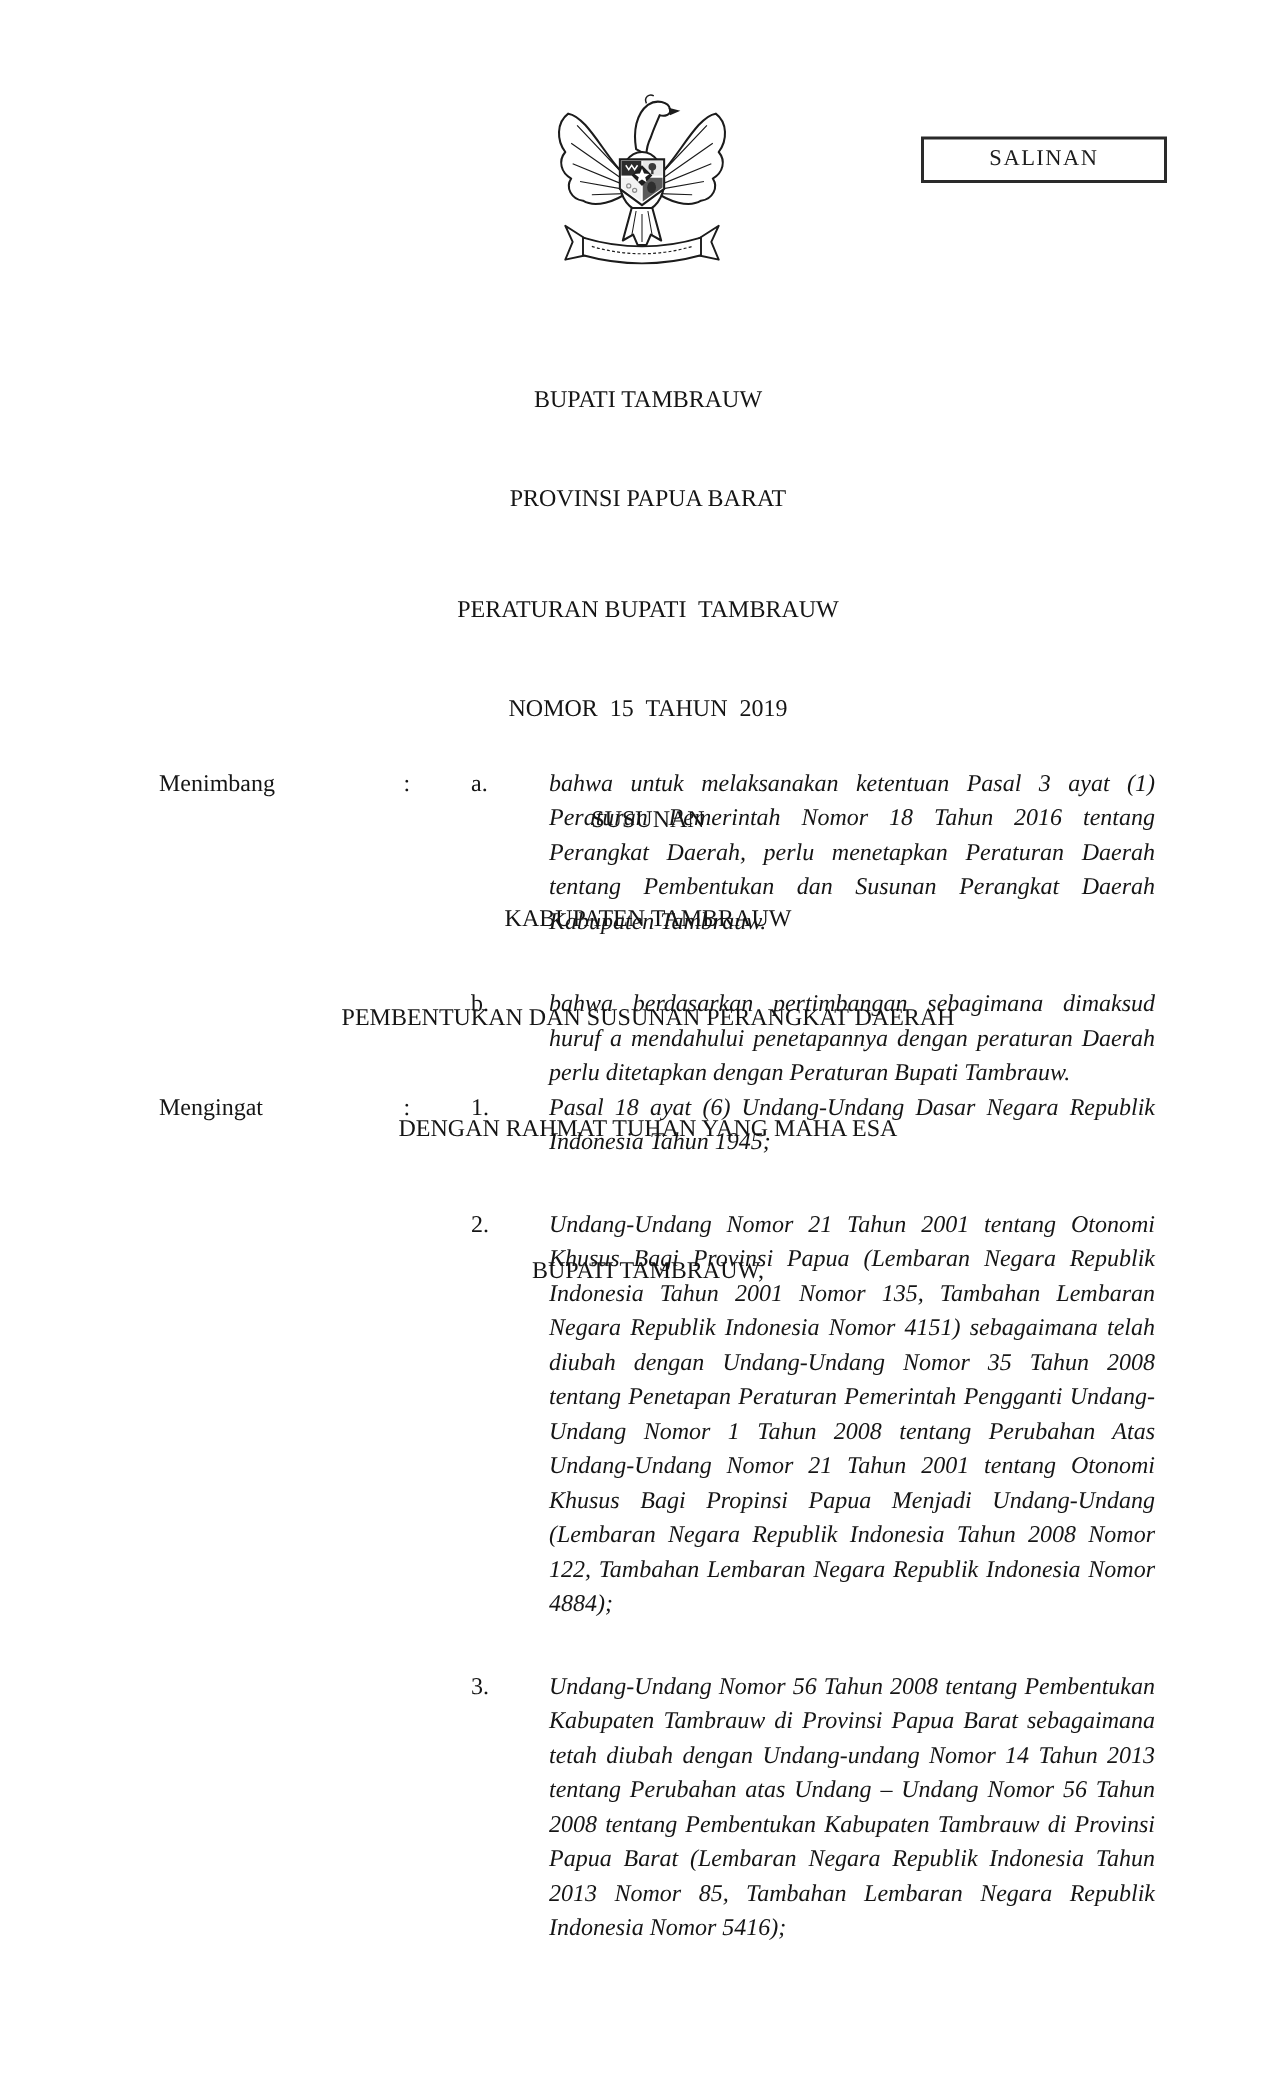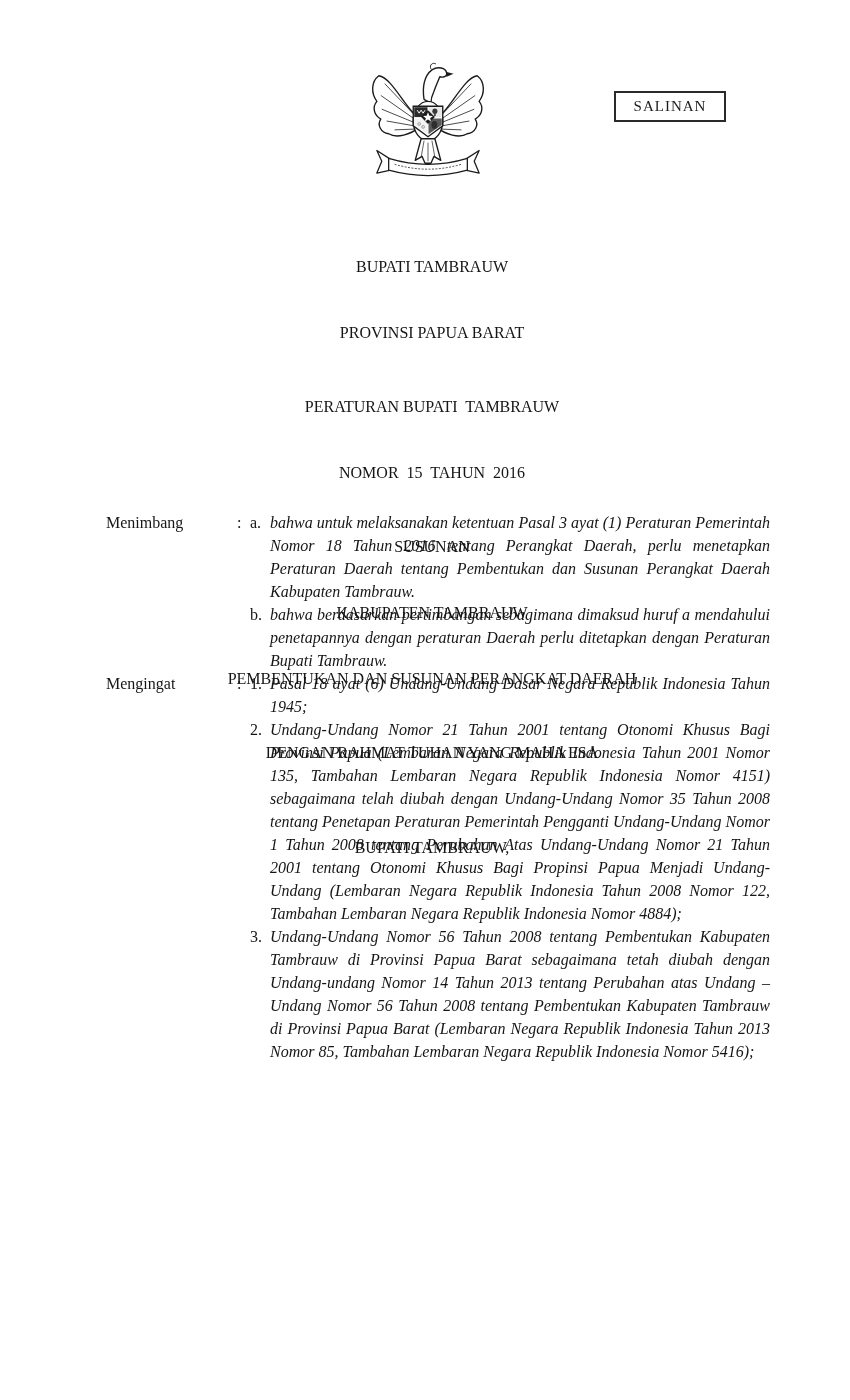--- a/index.html
+++ b/index.html
@@ -19,21 +19,21 @@
   .emblem {
     position: absolute;
     top: 60px; left: 369px;
     width: 118px; height: 122px;
   }
   .emblem svg { width: 100%; height: 100%; }
   
   .stamp-box {
     position: absolute;
     top: 91px; left: 614px;
-    width: 112px; height: 31px;
+    width: 164px; height: 31px;
     border: 2px solid #2a2a2a;
     display: flex; align-items: center; justify-content: center;
     box-sizing: border-box;
   }
   .stamp-box span {
     font-size: 15px; letter-spacing: 1px; color: #1d1d1d;
   }
   
   .titles {
     position: absolute;
@@ -52,20 +52,21 @@
     position: absolute;
     top: 511px; left: 106px;
     width: 664px;
     font-size: 16px; line-height: 23px;
     color: #151515;
   }
   .clause {
     display: grid;
     grid-template-columns: 131px 13px 20px 1fr;
     align-items: start;
+    gap: 32px;
   }
   .clause + .clause { }
   .clause-label, .clause-colon, .item-marker { white-space: nowrap; }
   .item-text {
     text-align: justify;
     text-justify: inter-word;
     font-style: italic;
   }
 </style>
 </head>
@@ -127,21 +128,21 @@
   </div>
 
   <div class="stamp-box">
     <span>SALINAN</span>
   </div>
 
   <div class="titles">
     <div>BUPATI TAMBRAUW</div>
     <div>PROVINSI PAPUA BARAT</div>
     <div class="gap24">PERATURAN BUPATI  TAMBRAUW</div>
-    <div>NOMOR  15  TAHUN  2016</div>
+    <div>NOMOR  15  TAHUN  2019</div>
     <div class="gap8">SUSUNAN</div>
     <div>KABUPATEN TAMBRAUW</div>
     <div>PEMBENTUKAN DAN SUSUNAN PERANGKAT DAERAH</div>
     <div class="gap24">DENGAN RAHMAT TUHAN YANG MAHA ESA</div>
     <div class="gap29">BUPATI TAMBRAUW,</div>
   </div>
 
   <div class="body-text">
 
     <div class="clause">

